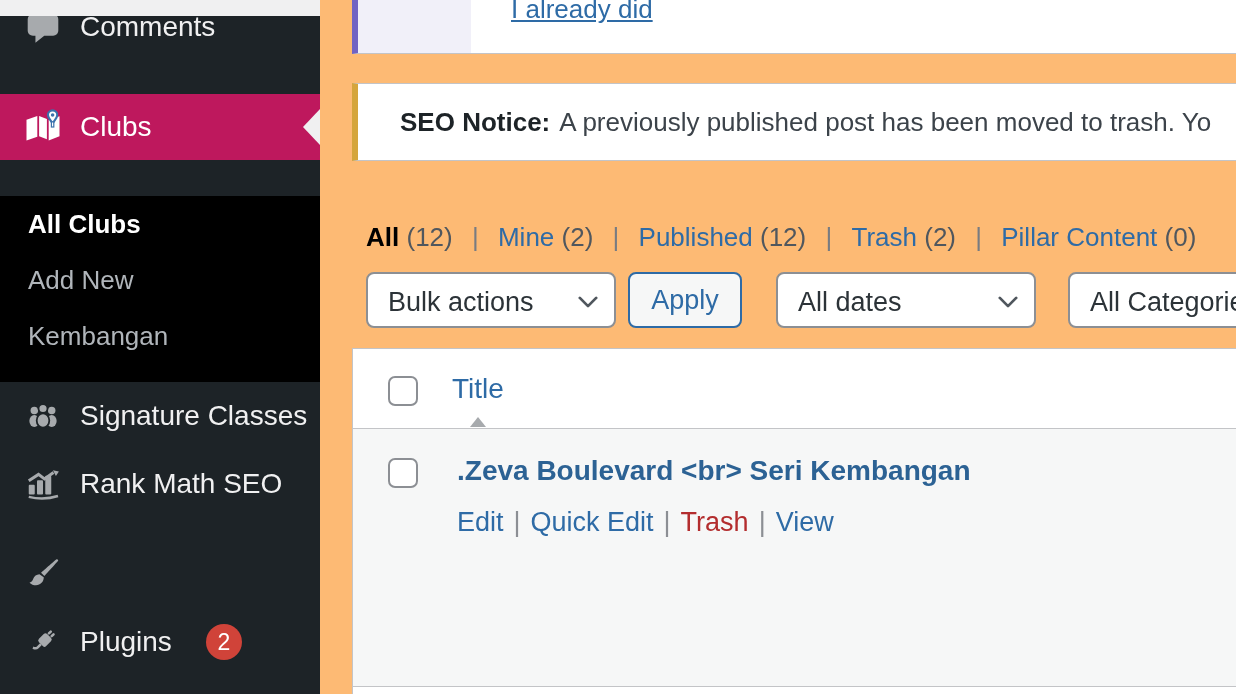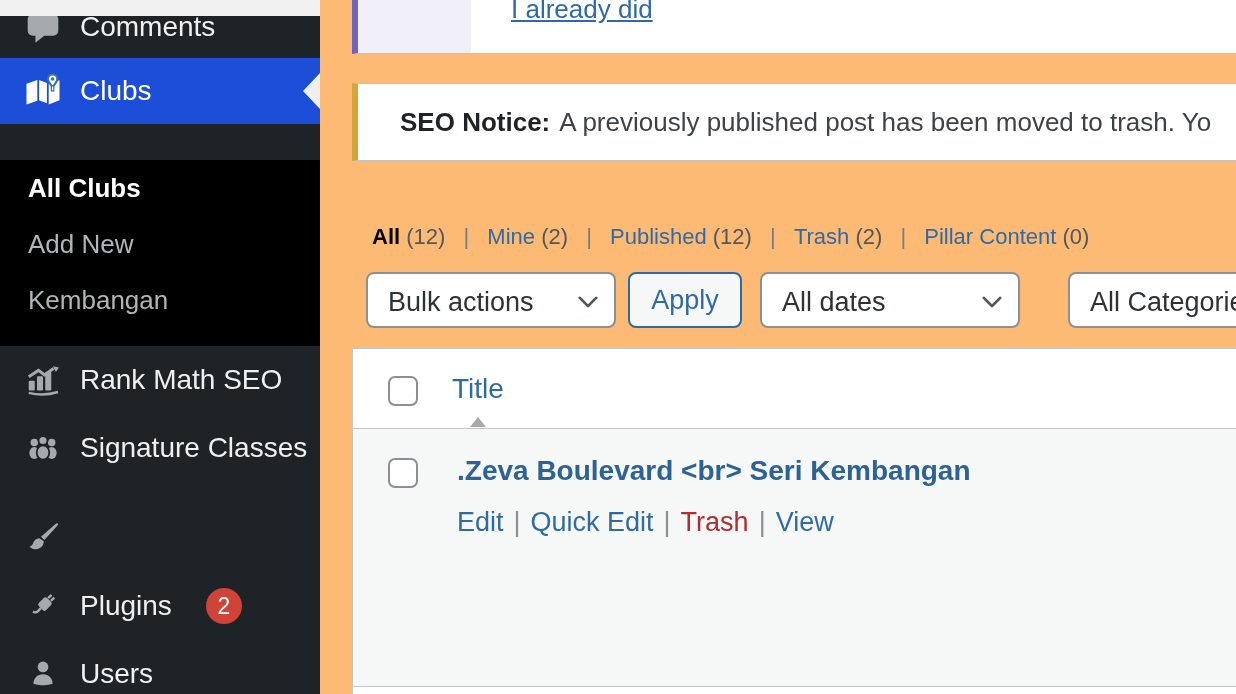--- a/index.html
+++ b/index.html
@@ -9,21 +9,21 @@
 
   
   #sidebar { position:absolute; left:0; top:16px; width:320px; height:694px;
     background:#1d2327; overflow:hidden; }
   .menu-item { display:flex; align-items:center; height:68px; padding-left:24px;
     gap:18px; color:#f0f0f1; font-size:28px; cursor:pointer; position:relative; }
   .menu-item .icon { width:38px; height:38px; display:flex; align-items:center;
     justify-content:center; flex:0 0 38px; }
   .menu-item .icon svg { fill:#a7aaad; }
   .menu-item.cut-top { margin-top:-20px; height:62px; }
-  .menu-item.active { background:#1d4ed8; height:66px; color:#ffffff; }
+  .menu-item.active { background:#be185d; height:66px; color:#ffffff;margin-top:36px; }
   .menu-item.active .icon svg { fill:#ffffff; }
   .current-arrow { position:absolute; right:0; top:50%; margin-top:-18px; width:0; height:0;
     border-top:18px solid transparent; border-bottom:18px solid transparent;
     border-right:17px solid #f0f0f1; }
   .submenu { background:#000000; padding:0 0 18px 0;margin-top:36px; }
   .submenu-item { height:56px; display:flex; align-items:center; padding-left:28px;
     font-size:26px; color:#b0b5ba; cursor:pointer; }
   .submenu-item.current { color:#ffffff; font-weight:bold; }
   .menu-separator { height:22px; }
   .badge { display:inline-flex; align-items:center; justify-content:center;
@@ -42,35 +42,35 @@
   #notice-accent-panel { position:absolute; left:0; top:0; bottom:0; width:113px;
     background:#f1f0f9; }
   #already-did-link { position:absolute; left:153px; top:21px; font-size:26px;
     line-height:30px; color:#2e6ba6; text-decoration:underline; cursor:pointer; }
   #notice-seo { top:83px; height:78px; border-left:6px solid #d5a53c;
     display:flex; align-items:center; padding-left:42px; font-size:26px;
     color:#3c434a; white-space:nowrap; overflow:hidden; }
   #notice-seo strong { color:#1d2327; margin-right:9px; }
 
   
-  #filter-views { position:absolute; left:52px; top:222px; list-style:none;
-    font-size:22px; line-height:30px; white-space:nowrap; }
+  #filter-views { position:absolute; left:46px; top:222px; list-style:none;
+    font-size:26px; line-height:30px; white-space:nowrap; }
   #filter-views li { display:inline; }
   #filter-views li:not(:last-child)::after { content:"|"; color:#787c82; margin:0 12px; }
   #filter-views a { color:#2e6ba6; text-decoration:none; cursor:pointer; }
   #filter-views li.current a { color:#000000; font-weight:bold; }
   #filter-views .count { color:#50575e; }
 
   
   .select { position:absolute; top:272px; height:56px; background:#fff;
     border:2px solid #8c8f94; border-radius:8px; display:flex; align-items:center;
     justify-content:space-between; padding:4px 16px 0 20px; font-size:27px;
     color:#2c3338; cursor:pointer; white-space:nowrap; overflow:hidden; }
   #bulk-actions-select { left:46px; width:250px; }
-  #dates-select { left:440px; width:260px; }
+  #dates-select { left:456px; width:260px; }
   #categories-select { left:748px; width:300px; }
   #apply-button { position:absolute; left:308px; top:272px; width:114px; height:56px;
     background:#f6f7f7; border:2px solid #2e6ba6; border-radius:8px; color:#2e6ba6;
     font-size:27px; font-family:inherit; cursor:pointer; }
 
   
   #posts-table { position:absolute; left:32px; top:348px; width:1000px; height:400px;
     background:#fff; border:1px solid #c3c4c7; }
   .thead { position:relative; height:80px; border-bottom:1px solid #c3c4c7; }
   .checkbox { position:absolute; width:30px; height:30px; background:#fff;
@@ -134,43 +134,43 @@
         <span>Add New</span>
       </div>
       <div class="submenu-item">
         <span>Kembangan</span>
       </div>
     </nav>
 
     <div class="menu-item">
       <span class="icon">
         <svg width="36" height="36" viewBox="0 0 24 24">
+          <circle cx="6.2" cy="8.3" r="2.5"></circle>
+            <circle cx="17.8" cy="8.3" r="2.5"></circle>
+          <ellipse cx="6.2" cy="15.4" rx="3.3" ry="4"></ellipse>
+            <ellipse cx="17.8" cy="15.4" rx="3.3" ry="4"></ellipse>
+          <circle cx="12" cy="7" r="3" stroke="#1d2327" stroke-width="1.2"></circle>
+          <ellipse cx="12" cy="15" rx="4.2" ry="4.8" stroke="#1d2327" stroke-width="1.2"></ellipse>
+        </svg>
+      </span>
+      <span class="label">Signature Classes</span>
+    </div>
+
+    <div class="menu-item">
+      <span class="icon">
+        <svg width="36" height="36" viewBox="0 0 24 24">
           <rect x="2.5" y="12.5" width="4" height="6.5" rx="0.6"></rect>
           <rect x="8" y="9.5" width="4" height="9.5" rx="0.6"></rect>
           <rect x="13.5" y="6.5" width="4" height="12.5" rx="0.6"></rect>
           <path d="M2.5 9.8L9 5.6l4 3 6-4.2" fill="none" stroke="#a7aaad" stroke-width="2"></path>
           <path d="M18.6 2.9l4 .7-2 3z"></path>
           <path d="M2.5 20.6c6 1.4 13 1.4 19.5-.6" fill="none" stroke="#a7aaad" stroke-width="1.6"></path>
         </svg>
       </span>
       <span class="label">Rank Math SEO</span>
-    </div>
-
-    <div class="menu-item">
-      <span class="icon">
-        <svg width="36" height="36" viewBox="0 0 24 24">
-          <circle cx="6.2" cy="8.3" r="2.5"></circle>
-            <circle cx="17.8" cy="8.3" r="2.5"></circle>
-          <ellipse cx="6.2" cy="15.4" rx="3.3" ry="4"></ellipse>
-            <ellipse cx="17.8" cy="15.4" rx="3.3" ry="4"></ellipse>
-          <circle cx="12" cy="7" r="3" stroke="#1d2327" stroke-width="1.2"></circle>
-          <ellipse cx="12" cy="15" rx="4.2" ry="4.8" stroke="#1d2327" stroke-width="1.2"></ellipse>
-        </svg>
-      </span>
-      <span class="label">Signature Classes</span>
     </div>
 
     <div class="menu-separator"></div>
 
     <div class="menu-item">
       <span class="icon">
         <svg width="36" height="36" viewBox="0 0 24 24">
           <path d="M22 3.4c.5-.6-.3-1.6-1-1.2-.1.1-8.7 7.5-10.3 9l2.2 2.2C14.4 11.9 21.9 3.5 22 3.4z"></path>
           <path d="M9.6 12.1c-1.9.1-3.5 1.3-4.1 3.1-.4 1.3-1.1 2.1-2.5 2.6 1.1 1.1 2.7 1.7 4.3 1.7 3 0 5.3-2.4 5.2-5.3l-2.9-2.1z"></path>
         </svg>

